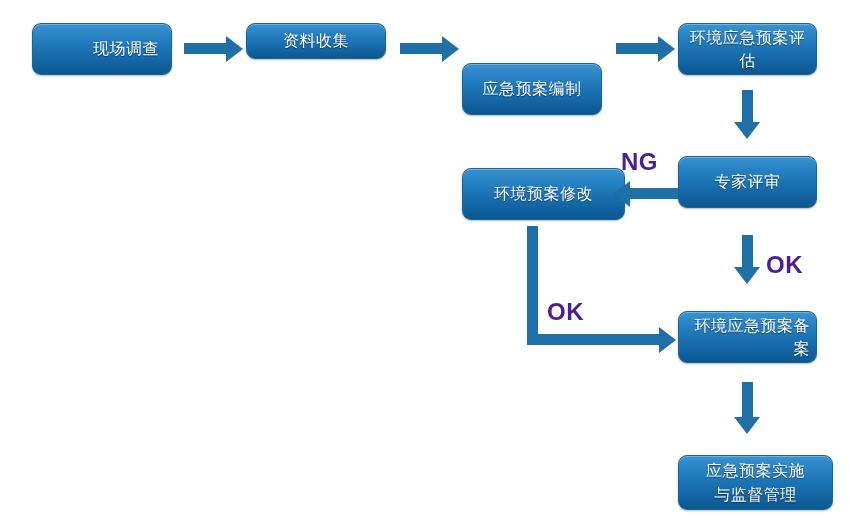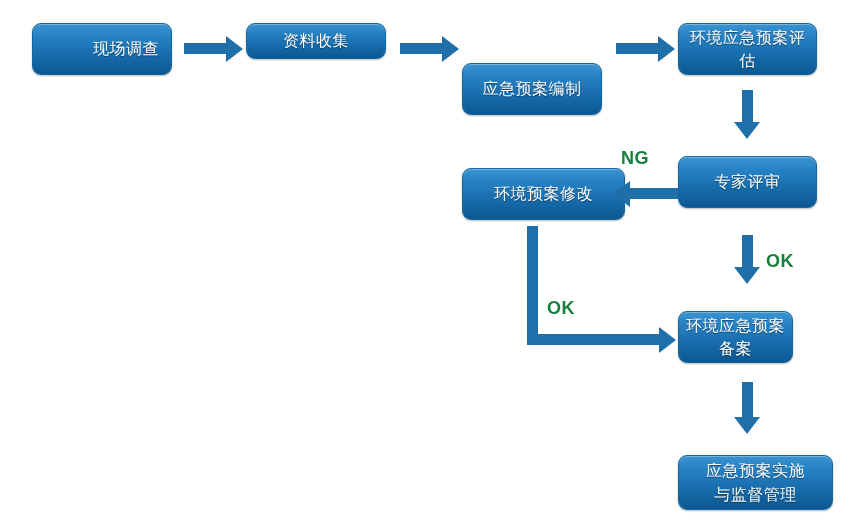--- a/index.html
+++ b/index.html
@@ -80,22 +80,22 @@
     width: 0;
     height: 0;
     border-left: 13px solid transparent;
     border-right: 13px solid transparent;
     border-top: 17px solid #1f6fa8;
   }
 
   
   .edge-label {
     position: absolute;
-    color: #15803d;
-    font-size: 18px;
+    color: #4c1d95;
+    font-size: 24px;
     font-weight: bold;
     letter-spacing: 0.5px;
     user-select: none;
   }
 </style>
 </head>
 <body>
 
 <div id="canvas">
 
@@ -155,21 +155,21 @@
   </div>
   <div class="edge-label" style="left:766px; top:251px;">OK</div>
 
   <div class="conn">
     <div class="bar-v" style="left:527px; top:226px; height:119px;"></div>
     <div class="bar-h" style="left:527px; top:334px; width:134px;"></div>
     <div class="head-right" style="left:659px; top:327px;"></div>
   </div>
   <div class="edge-label" style="left:547px; top:298px;">OK</div>
 
-  <div class="node" style="left:678px; top:311px; width:115px; height:52px;">
+  <div class="node" style="left:678px; top:311px; width:139px; height:52px;text-align:right;">
     <span class="label">环境应急预案备案</span>
   </div>
 
   <div class="conn">
     <div class="bar-v" style="left:742px; top:382px; height:38px;"></div>
     <div class="head-down" style="left:734px; top:417px;"></div>
   </div>
 
   <div class="node" style="left:678px; top:455px; width:155px; height:55px;align-items:center;">
     <span class="label">应急预案实施

